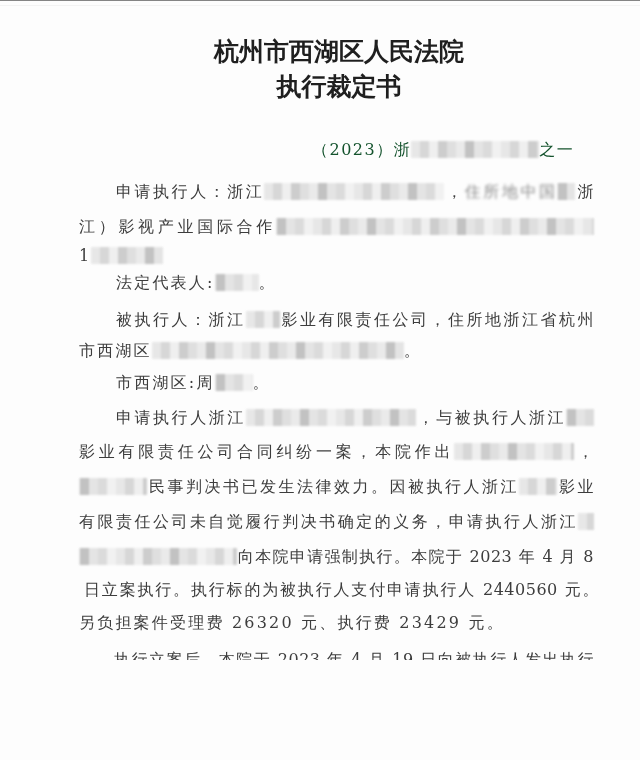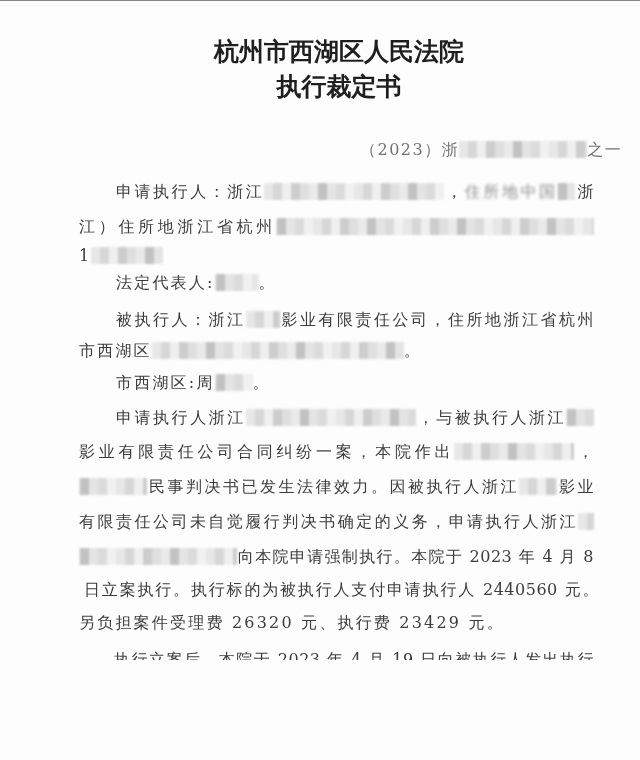--- a/index.html
+++ b/index.html
@@ -16,21 +16,21 @@
     .title {
       position: absolute; left: 0; width: 678px; margin: 0;
       text-align: center; font-weight: bold; font-size: 25px; line-height: 28px;
       color: #1f1f1f; letter-spacing: 0px;
     }
     .t1 { top: 38px; }
     .t2 { top: 73px; }
 
     .case-no {
       position: absolute; left: 312px; top: 137px; height: 24px; line-height: 24px;
-      font-size: 16px; letter-spacing: 1.5px; color: #737373; white-space: nowrap; margin-left: 48px;
+      font-size: 16px; letter-spacing: 1.5px; color: #14532d; white-space: nowrap;
     }
     .case-no span { display: inline-block; vertical-align: middle; }
 
     .line {
       position: absolute; height: 24px; line-height: 24px; font-size: 16px;
       letter-spacing: 0.5px; color: #3d3d3d; overflow: visible;
     }
     .line.full { text-align: justify; text-align-last: justify; }
     .line.part { text-align: left; letter-spacing: 2.2px; white-space: nowrap; }
 
@@ -77,21 +77,21 @@
 
   <div class="case-no">
     <span>（2023）浙</span><span class="redact" style="width:128px"></span><span>之一</span>
   </div>
 
   <div class="line full" style="top:180px;left:116px;width:478px">
     <span>申请执行人：浙江</span><span class="redact" style="width:180px"></span><span>，</span><span class="smudge">住所地中国</span><span class="redact alt" style="width:18px"></span><span>浙</span>
   </div>
 
   <div class="line full" style="top:215px;left:79px;width:515px">
-    <span>江）住所地浙江省杭州</span><span class="redact alt" style="width:318px"></span>
+    <span>江）影视产业国际合作</span><span class="redact alt" style="width:318px"></span>
   </div>
 
   <div class="line part" style="top:244px;left:79px">
     <span>1</span><span class="redact" style="width:72px"></span>
   </div>
 
   <div class="line part" style="top:271px;left:116px">
     <span>法定代表人:</span><span class="redact alt" style="width:44px"></span><span>。</span>
   </div>
 

